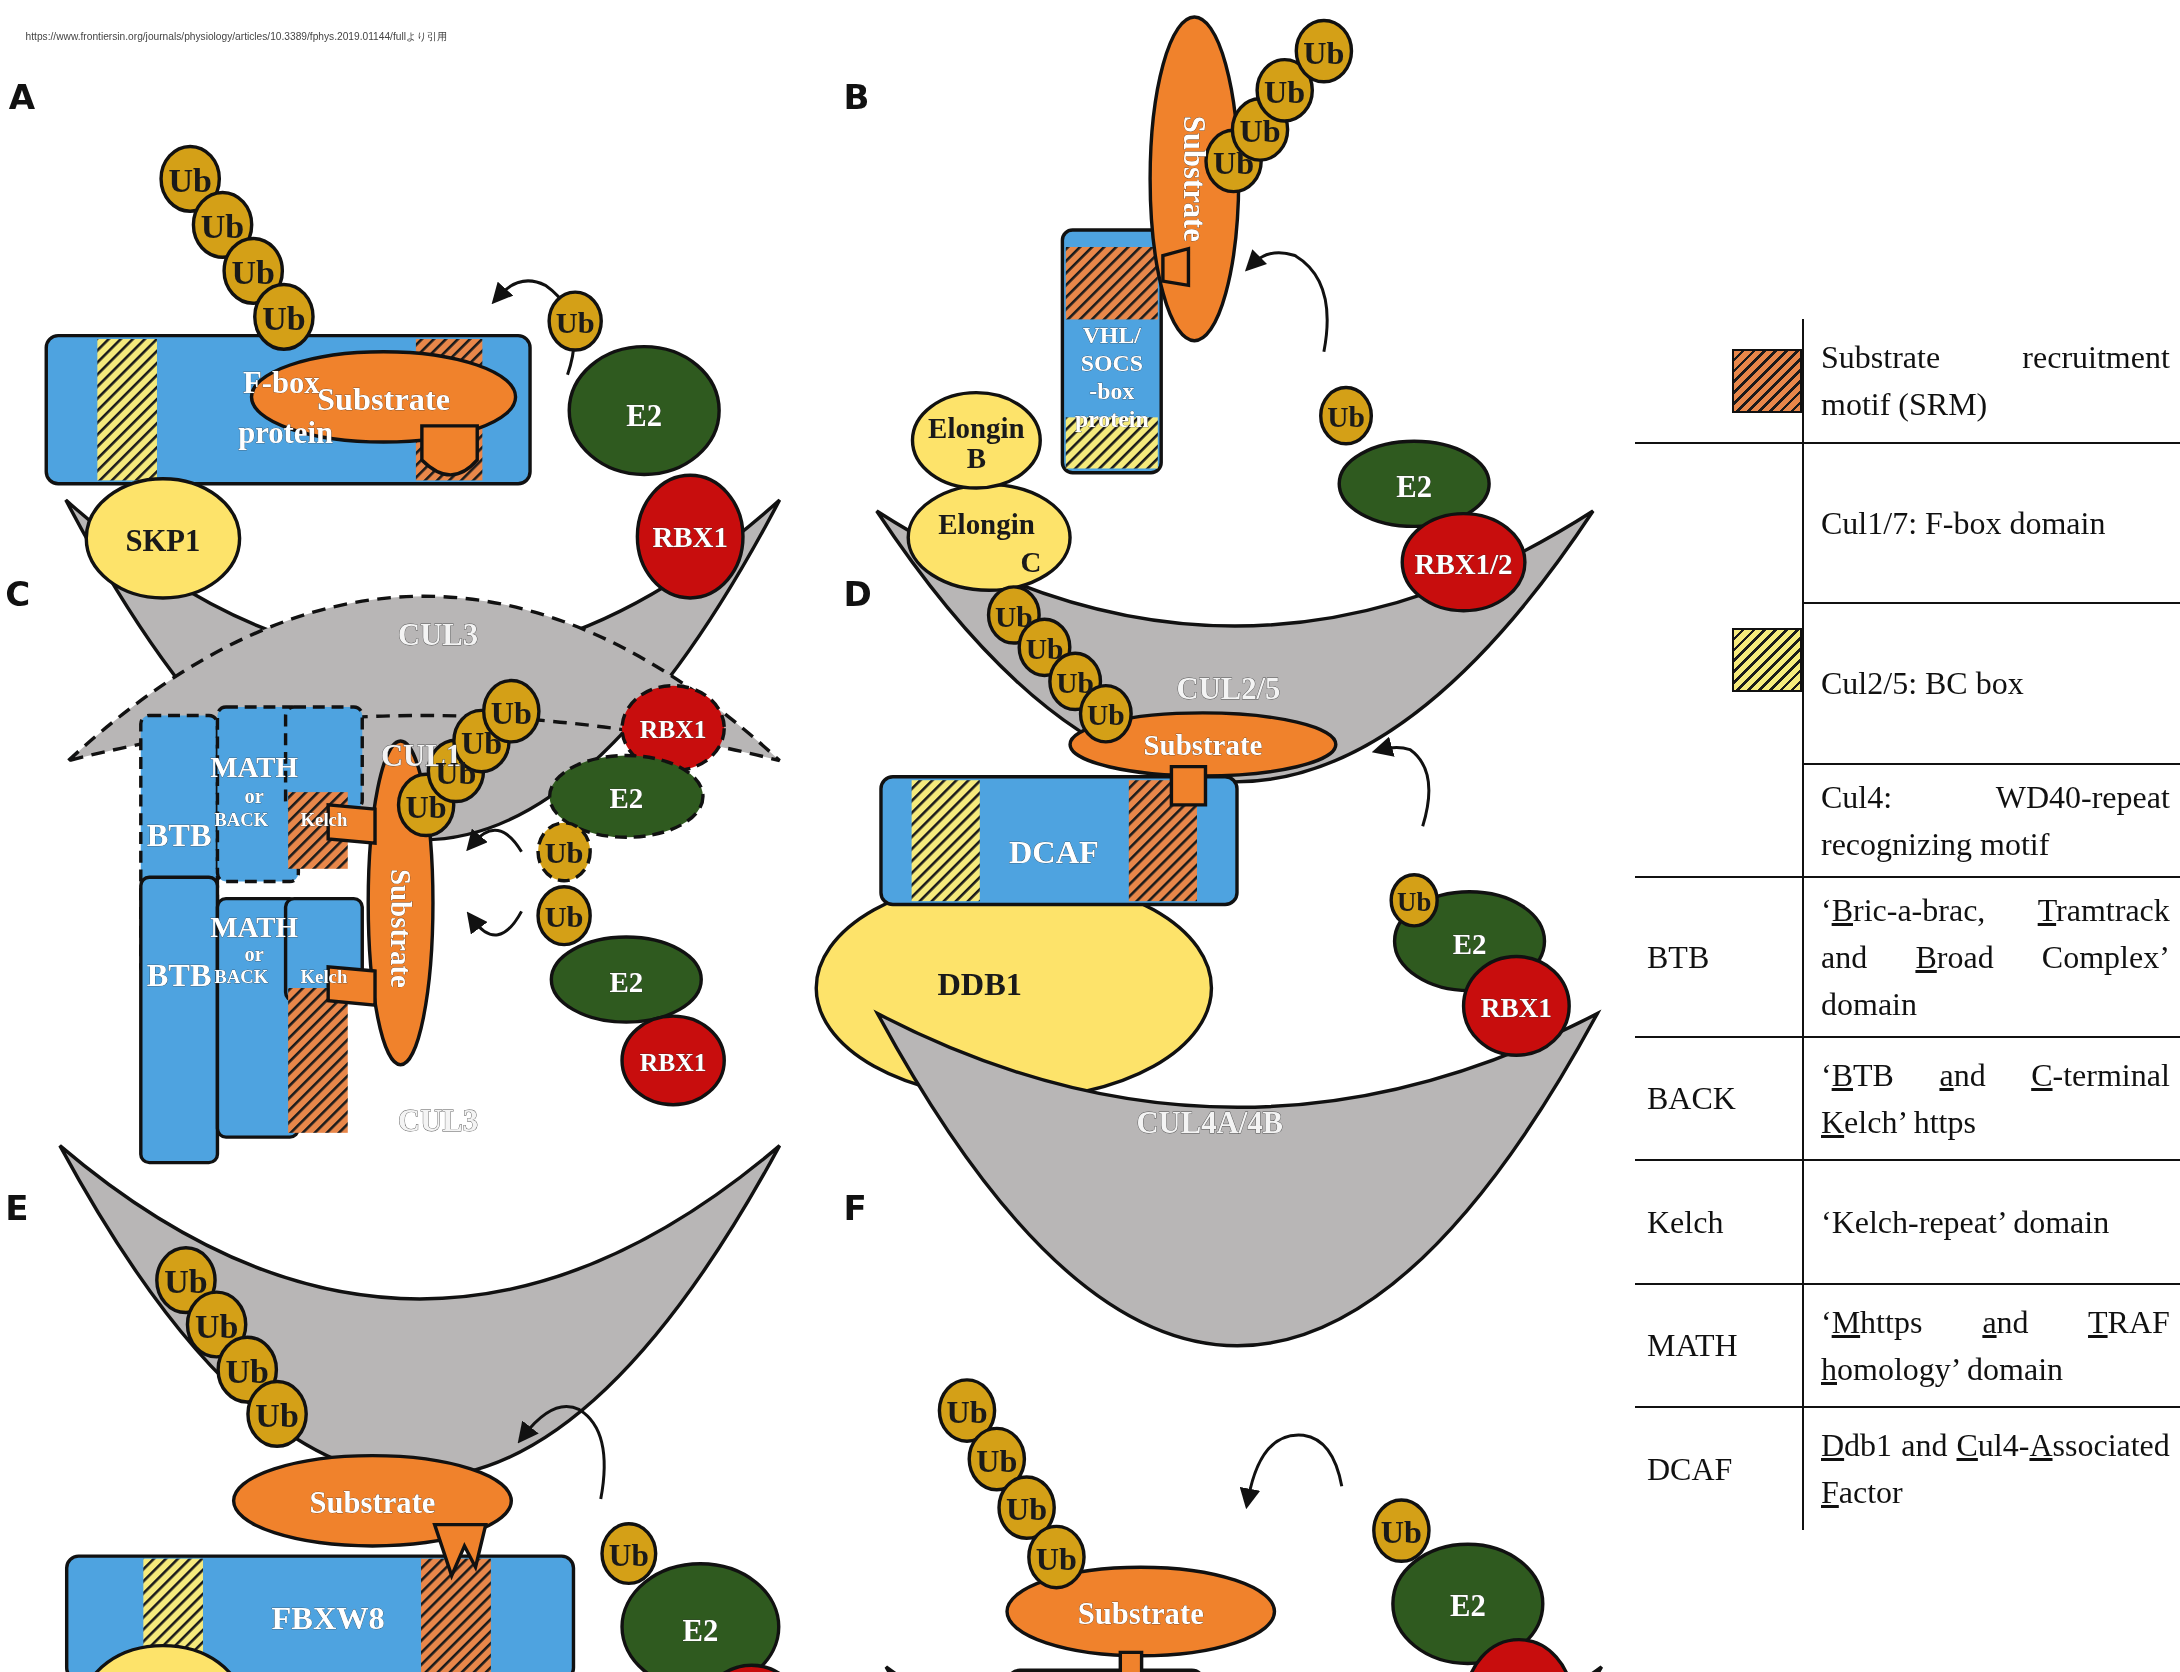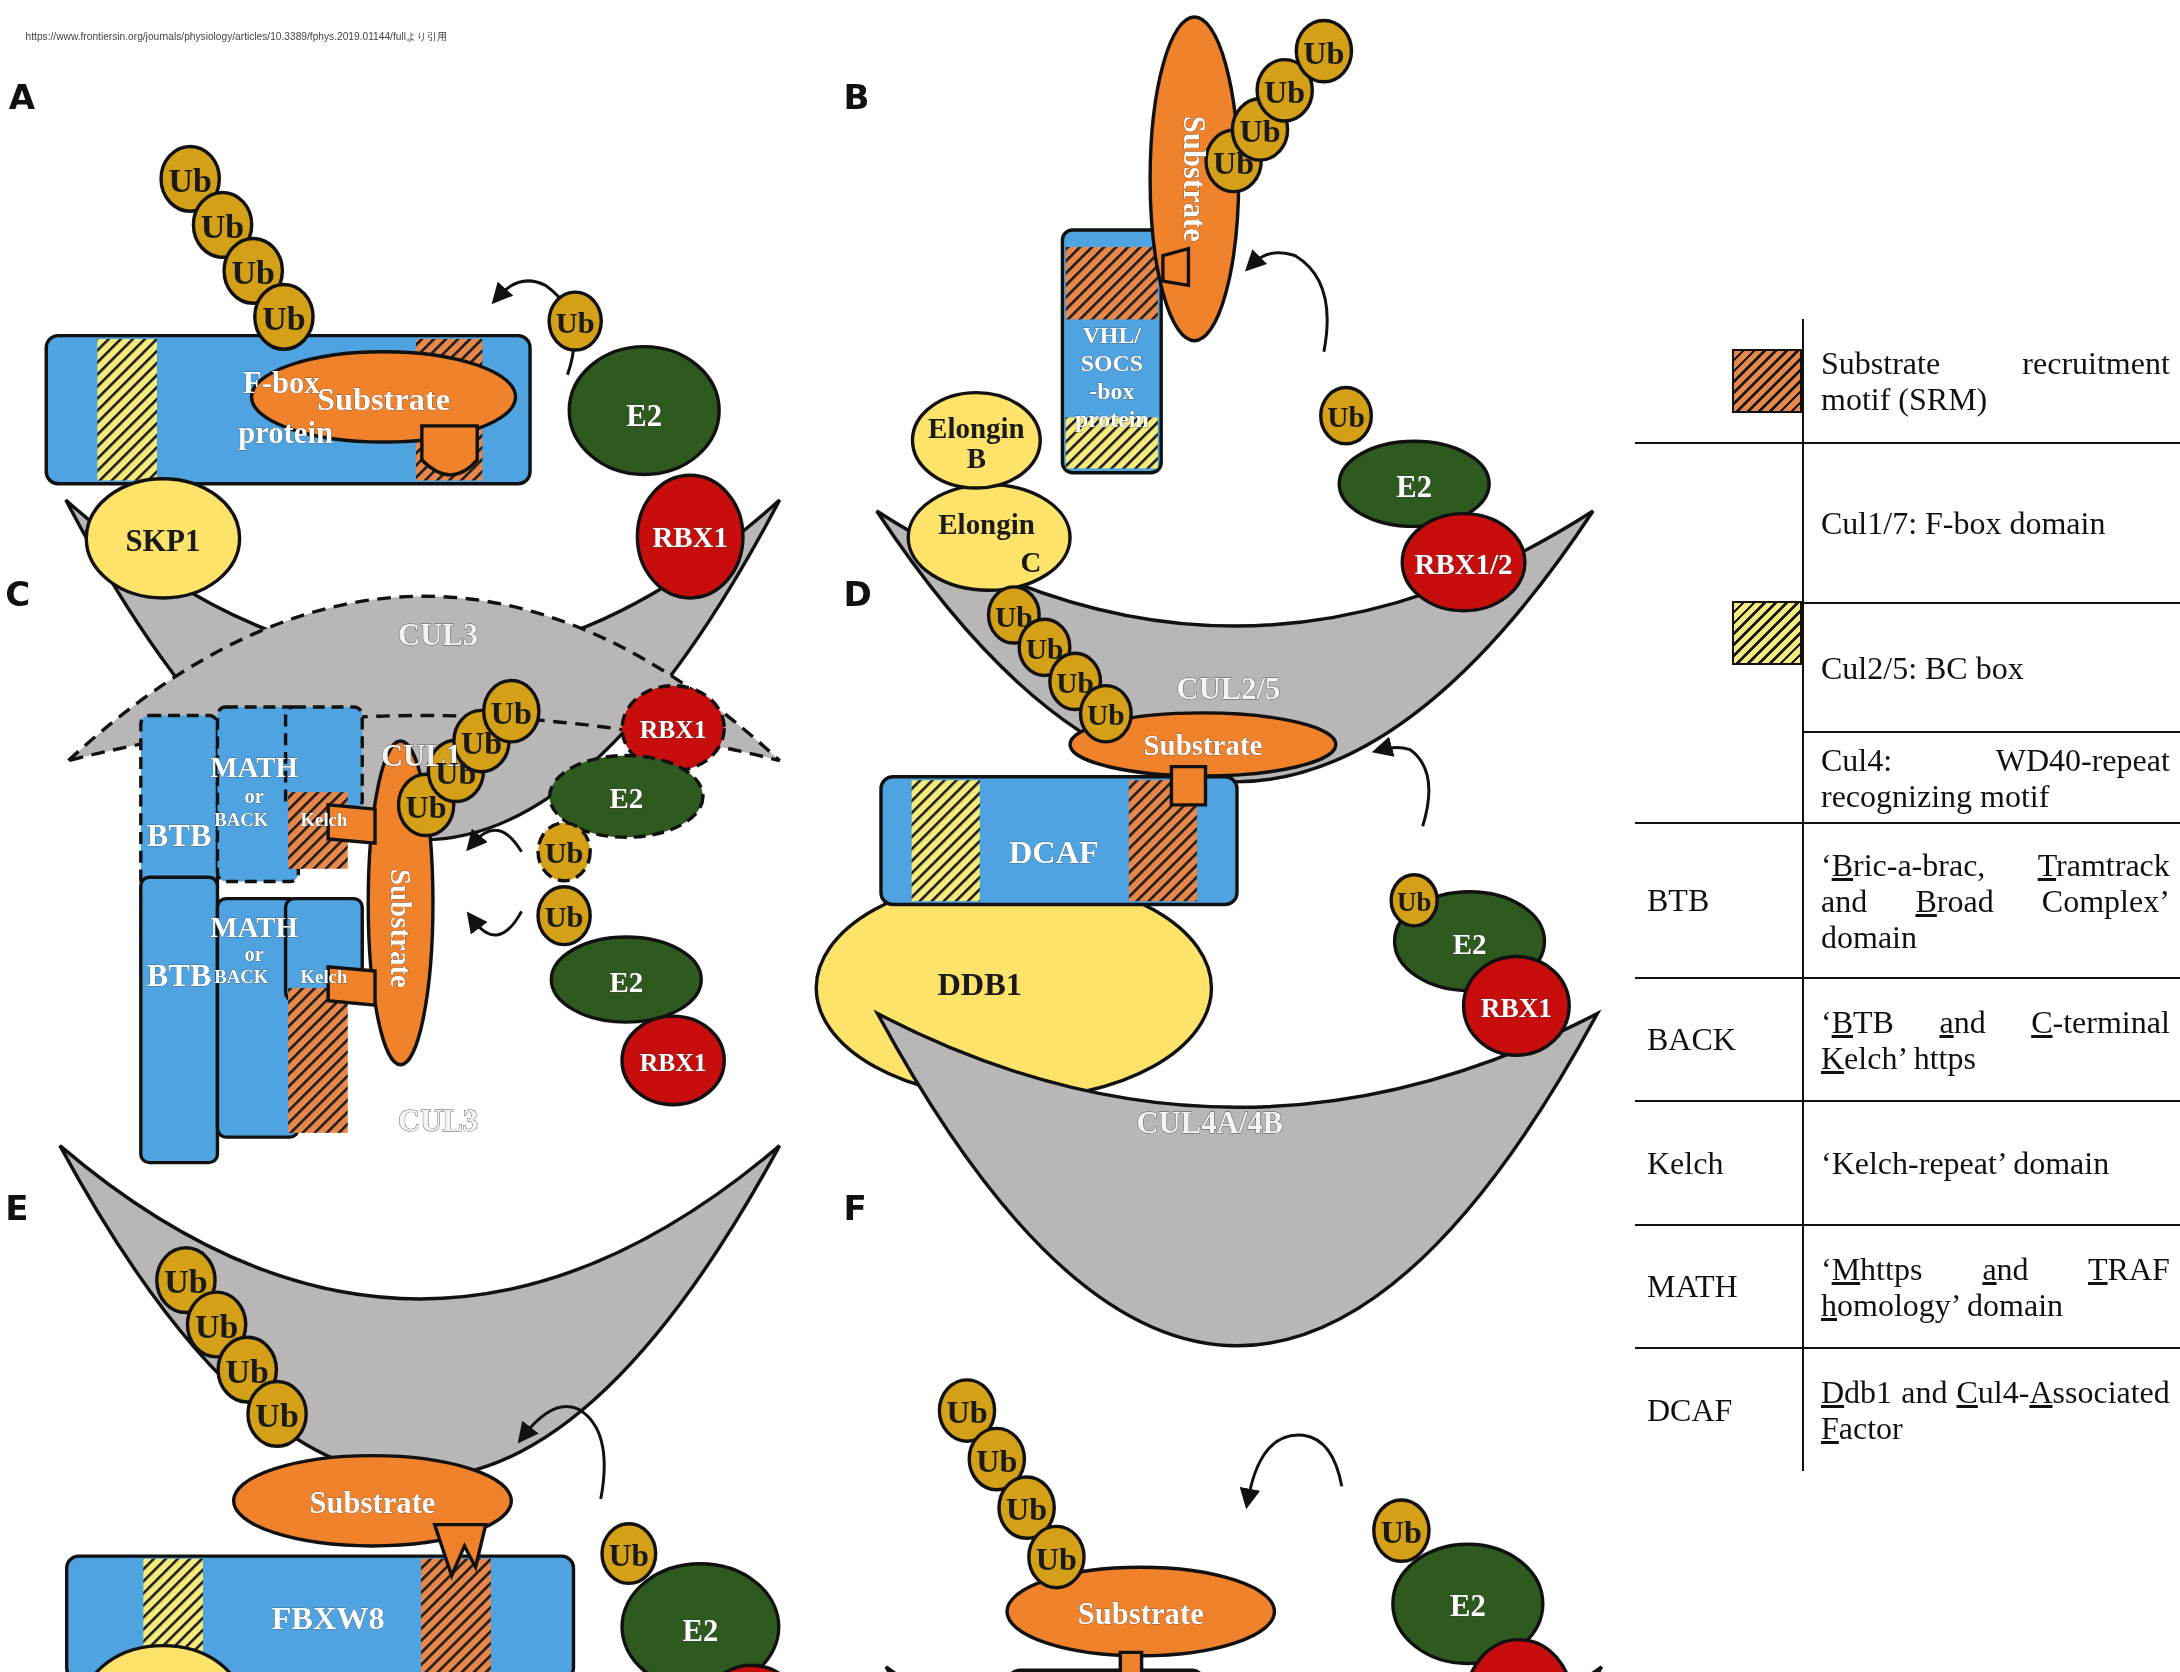--- a/index.html
+++ b/index.html
@@ -8,21 +8,21 @@
   .src-url { position: absolute; left: 25.6px; top: 30px; font-family: Liberation Sans, sans-serif; font-size: 10.2px; color: #444; }
   .panel-letter { font-family: "DejaVu Sans", sans-serif; font-weight: bold; font-size: 40px; fill: #111; }
   .lbl { font-family: "Liberation Serif", serif; font-weight: bold; text-anchor: middle; dominant-baseline: central; }
   .lbl-white { fill: #ffffff; stroke: #333; stroke-width: 0.6px; paint-order: stroke; }
   .lbl-dark { fill: #1a1a1a; }
   .cul-lbl { fill: #f4f4f4; stroke: #555; stroke-width: 1px; paint-order: stroke; font-size: 36px; }
   .legend-table { position: absolute; left: 1635px; top: 319px; width: 545px; border-collapse: collapse;
                   font-family: "Liberation Serif", serif; font-size: 32px; color: #111; }
   .legend-table td { padding: 0; vertical-align: middle; }
   .legend-table td.key { width: 150px; padding-left: 12px; }
-  .legend-table td.desc { border-left: 2.6px solid #111; padding: 8.5px 10.2px 8.5px 17px; line-height: 36px; text-align: justify; text-align-last: left; }
+  .legend-table td.desc { border-left: 2.6px solid #111; padding: 8.5px 10.2px 8.5px 17px; line-height: 47px; text-align: justify; text-align-last: left; }
   .legend-table tr.rule td { border-bottom: 2.6px solid #111; }
   .legend-table tr.rule-desc td.desc { border-bottom: 2.6px solid #111; }
   .swatch { width: 66px; height: 60px; border: 2.6px solid #111; margin-left: 85px; }
   .swatch-srm { background: repeating-linear-gradient(135deg, #e8874a 0 5.1px, #1a1a1a 5.1px 7.7px); }
   .swatch-bc { background: repeating-linear-gradient(135deg, #f5ea7c 0 5.1px, #1a1a1a 5.1px 7.7px); }
   .u { text-decoration: underline; }
 </style>
 </head>
 <body>
 
@@ -245,21 +245,21 @@
           <div class="swatch swatch-srm"></div>
         </td>
         <td class="desc">Substrate recruitment motif (SRM)</td>
       </tr>
       <tr class="rule-desc" style="height: 160px;">
         <td class="key" rowspan="3" style="border-bottom: 2.6px solid rgb(17, 17, 17);">
           <div class="swatch swatch-bc"></div>
         </td>
         <td class="desc">Cul1/7: F-box domain</td>
       </tr>
-      <tr class="rule-desc" style="height: 129px;">
+      <tr class="rule-desc" style="height: 161px;">
         <td class="desc">Cul2/5: BC box</td>
       </tr>
       <tr class="rule" style="height: 91px;">
         <td class="desc">Cul4: WD40-repeat recognizing motif</td>
       </tr>
       <tr class="rule" style="height: 155px;">
         <td class="key">BTB</td>
         <td class="desc"><span>‘</span><span class="u">B</span><span>ric-a-brac, </span><span class="u">T</span><span>ramtrack and </span><span class="u">B</span><span>road Complex’ domain</span></td>
       </tr>
       <tr class="rule" style="height: 123px;">

